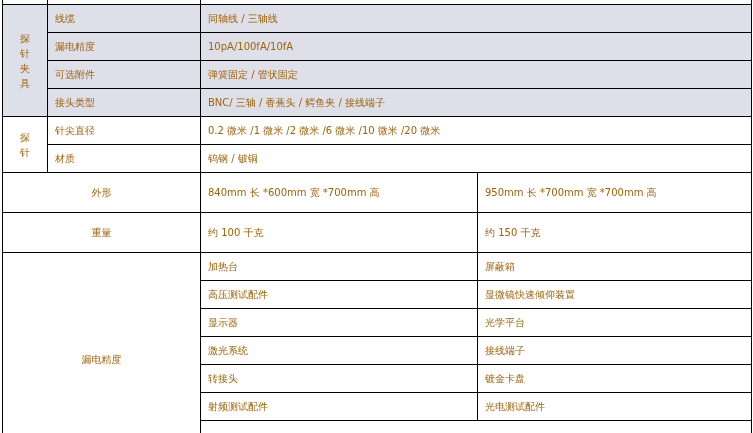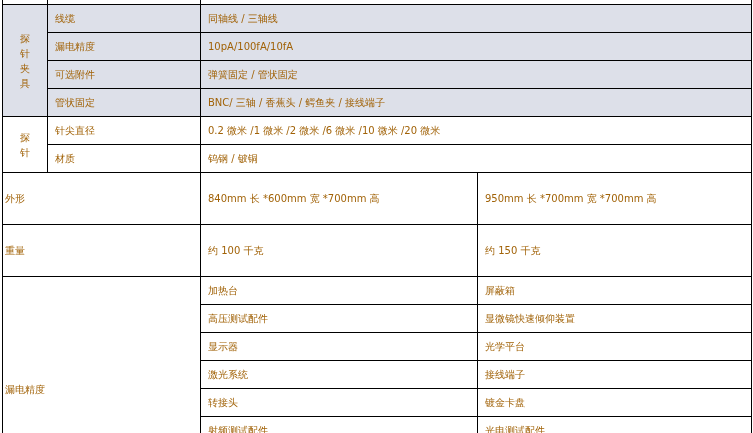--- a/index.html
+++ b/index.html
@@ -29,22 +29,22 @@
     line-height: 1.2;
   }
   tr.cropped td {
     border-top: none;
     height: 4px;
     padding: 0;
   }
   tr.footer-row td { height: 33px; }
   .hl { background: #dde0e9; }
   .center {
-    text-align: left;
-    padding: 12px 2px;
+    text-align: center;
+    padding: 6px 2px;
   }
   .vert {
     text-align: center;
     padding: 0;
   }
   .vert .stack {
     display: inline-block;
     width: 1.1em;
     line-height: 1.5;
     word-break: break-all;
@@ -79,21 +79,21 @@
   </tr>
   <tr>
     <td class="hl">漏电精度</td>
     <td colspan="2" class="hl">10pA/100fA/10fA</td>
   </tr>
   <tr>
     <td class="hl">可选附件</td>
     <td colspan="2" class="hl">弹簧固定 / 管状固定</td>
   </tr>
   <tr>
-    <td class="hl">管状固定</td>
+    <td class="hl">接头类型</td>
     <td colspan="2" class="hl">BNC/ 三轴 / 香蕉头 / 鳄鱼夹 / 接线端子</td>
   </tr>
 
   <tr>
     <td rowspan="2" class="vert">
       <span class="stack">探针</span>
     </td>
     <td>针尖直径</td>
     <td colspan="2">0.2 微米 /1 微米 /2 微米 /6 微米 /10 微米 /20 微米</td>
   </tr>

